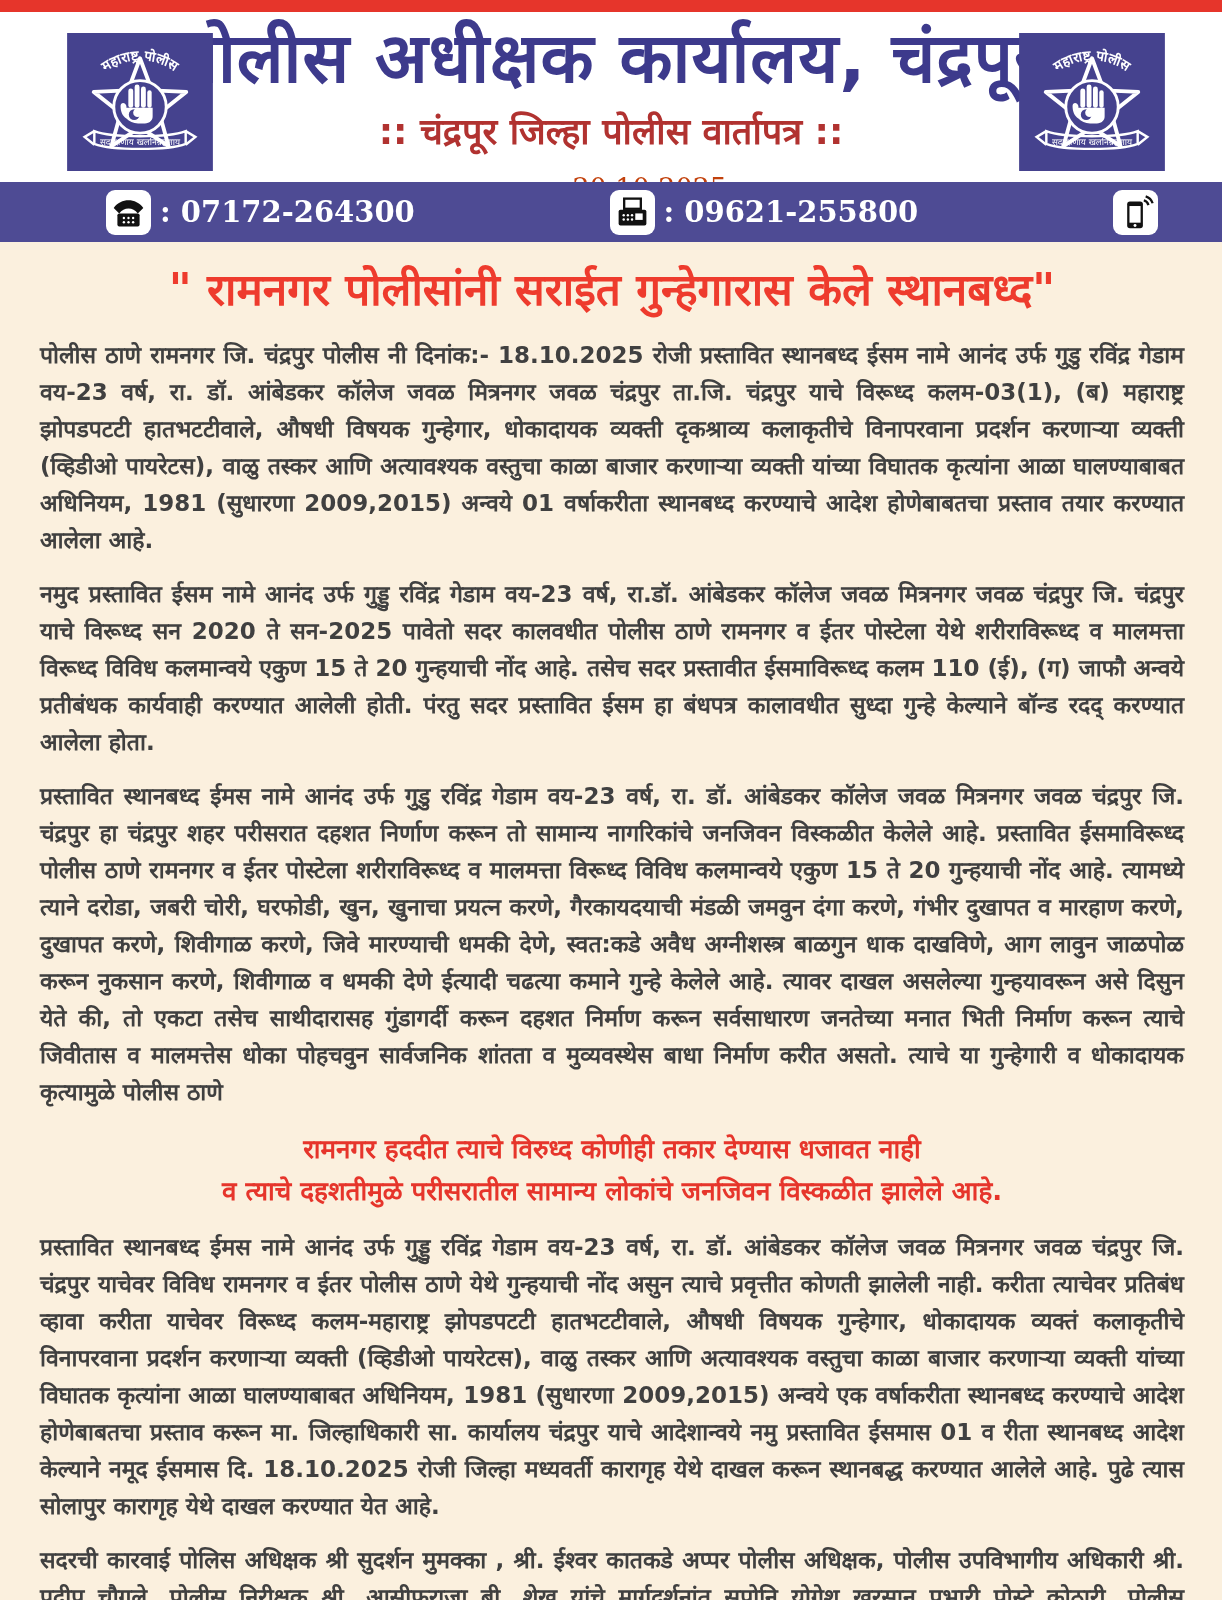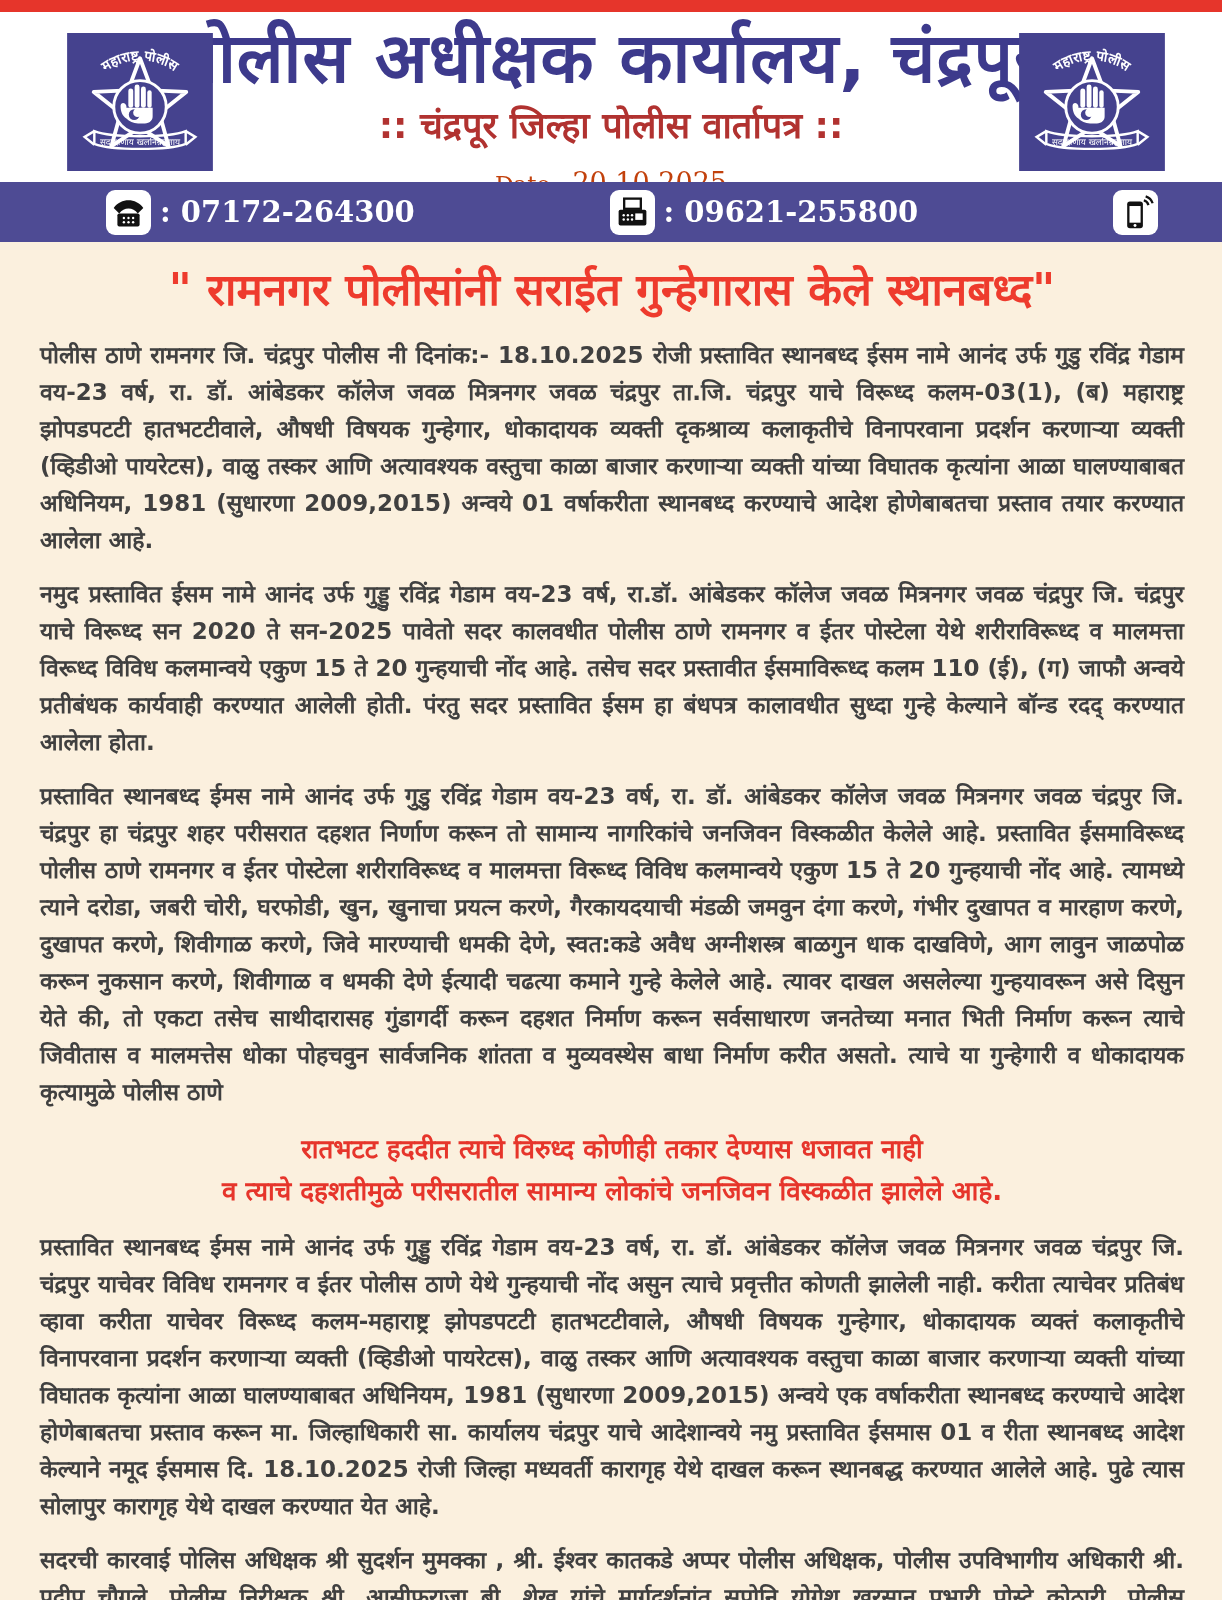--- a/index.html
+++ b/index.html
@@ -11,21 +11,21 @@
   .top-strip { height:12px; background:#e6352b; }
 
   .header { position:relative; height:170px; background:#fff; text-align:center; overflow:hidden; }
   .logo { position:absolute; top:21px; width:148px; height:138px; }
   .logo.left { left:66px; }
   .logo.right { right:56px; }
   .title {
     padding-top:10px; font-size:69px; font-weight:bold; color:#3d3a8c;
     letter-spacing:1px; line-height:1.05;
   }
-  .subtitle { margin-top:6px; font-size:36px; font-weight:bold; color:#b13230; }
+  .subtitle { margin-top:12px; font-size:36px; font-weight:bold; color:#b13230; }
   .dateline { margin-top:18px; font-family:"DejaVu Serif", serif; color:#c2410c; font-size:23px; }
   .dateline .date-value { font-size:27px; }
 
   .contact-bar {
     height:60px; background:#4e4b94; display:flex; align-items:center;
     justify-content:space-between; padding:0 64px 0 72px;
     color:#ffffff; font-family:"DejaVu Serif", serif; font-size:29px; font-weight:bold;
   }
   .contact-item { display:flex; align-items:center; gap:9px;padding-left:34px; }
   .contact-icon {
@@ -159,19 +159,19 @@
 </div>
 
 <div class="article">
   <div class="headline">" रामनगर पोलीसांनी सराईत गुन्हेगारास केले स्थानबध्द"</div>
 
   <p class="para">पोलीस ठाणे रामनगर जि. चंद्रपुर पोलीस नी दिनांक:- 18.10.2025 रोजी प्रस्तावित स्थानबध्द ईसम नामे आनंद उर्फ गुडु रविंद्र गेडाम वय-23 वर्ष, रा. डॉ. आंबेडकर कॉलेज जवळ मित्रनगर जवळ चंद्रपुर ता.जि. चंद्रपुर याचे विरूध्द कलम-03(1), (ब) महाराष्ट्र झोपडपटटी हातभटटीवाले, औषधी विषयक गुन्हेगार, धोकादायक व्यक्ती दृकश्राव्य कलाकृतीचे विनापरवाना प्रदर्शन करणाऱ्या व्यक्ती (व्हिडीओ पायरेटस), वाळु तस्कर आणि अत्यावश्यक वस्तुचा काळा बाजार करणाऱ्या व्यक्ती यांच्या विघातक कृत्यांना आळा घालण्याबाबत अधिनियम, 1981 (सुधारणा 2009,2015) अन्वये 01 वर्षाकरीता स्थानबध्द करण्याचे आदेश होणेबाबतचा प्रस्ताव तयार करण्यात आलेला आहे.</p>
   <p class="para">नमुद प्रस्तावित ईसम नामे आनंद उर्फ गुड्डु रविंद्र गेडाम वय-23 वर्ष, रा.डॉ. आंबेडकर कॉलेज जवळ मित्रनगर जवळ चंद्रपुर जि. चंद्रपुर याचे विरूध्द सन 2020 ते सन-2025 पावेतो सदर कालवधीत पोलीस ठाणे रामनगर व ईतर पोस्टेला येथे शरीराविरूध्द व मालमत्ता विरूध्द विविध कलमान्वये एकुण 15 ते 20 गुन्हयाची नोंद आहे. तसेच सदर प्रस्तावीत ईसमाविरूध्द कलम 110 (ई), (ग) जाफौ अन्वये प्रतीबंधक कार्यवाही करण्यात आलेली होती. पंरतु सदर प्रस्तावित ईसम हा बंधपत्र कालावधीत सुध्दा गुन्हे केल्याने बॉन्ड रदद् करण्यात आलेला होता.</p>
   <p class="para">प्रस्तावित स्थानबध्द ईमस नामे आनंद उर्फ गुडु रविंद्र गेडाम वय-23 वर्ष, रा. डॉ. आंबेडकर कॉलेज जवळ मित्रनगर जवळ चंद्रपुर जि. चंद्रपुर हा चंद्रपुर शहर परीसरात दहशत निर्णाण करून तो सामान्य नागरिकांचे जनजिवन विस्कळीत केलेले आहे. प्रस्तावित ईसमाविरूध्द पोलीस ठाणे रामनगर व ईतर पोस्टेला शरीराविरूध्द व मालमत्ता विरूध्द विविध कलमान्वये एकुण 15 ते 20 गुन्हयाची नोंद आहे. त्यामध्ये त्याने दरोडा, जबरी चोरी, घरफोडी, खुन, खुनाचा प्रयत्न करणे, गैरकायदयाची मंडळी जमवुन दंगा करणे, गंभीर दुखापत व मारहाण करणे, दुखापत करणे, शिवीगाळ करणे, जिवे मारण्याची धमकी देणे, स्वत:कडे अवैध अग्नीशस्त्र बाळगुन धाक दाखविणे, आग लावुन जाळपोळ करून नुकसान करणे, शिवीगाळ व धमकी देणे ईत्यादी चढत्या कमाने गुन्हे केलेले आहे. त्यावर दाखल असलेल्या गुन्हयावरून असे दिसुन येते की, तो एकटा तसेच साथीदारासह गुंडागर्दी करून दहशत निर्माण करून सर्वसाधारण जनतेच्या मनात भिती निर्माण करून त्याचे जिवीतास व मालमत्तेस धोका पोहचवुन सार्वजनिक शांतता व मुव्यवस्थेस बाधा निर्माण करीत असतो. त्याचे या गुन्हेगारी व धोकादायक कृत्यामुळे पोलीस ठाणे</p>
 
   <div class="highlight">
-    <div>रातभटट हददीत त्याचे विरुध्द कोणीही तकार देण्यास धजावत नाही</div>
+    <div>रामनगर हददीत त्याचे विरुध्द कोणीही तकार देण्यास धजावत नाही</div>
     <div>व त्याचे दहशतीमुळे परीसरातील सामान्य लोकांचे जनजिवन विस्कळीत झालेले आहे.</div>
   </div>
 
   <p class="para">प्रस्तावित स्थानबध्द ईमस नामे आनंद उर्फ गुड्डु रविंद्र गेडाम वय-23 वर्ष, रा. डॉ. आंबेडकर कॉलेज जवळ मित्रनगर जवळ चंद्रपुर जि. चंद्रपुर याचेवर विविध रामनगर व ईतर पोलीस ठाणे येथे गुन्हयाची नोंद असुन त्याचे प्रवृत्तीत कोणती झालेली नाही. करीता त्याचेवर प्रतिबंध व्हावा करीता याचेवर विरूध्द कलम-महाराष्ट्र झोपडपटटी हातभटटीवाले, औषधी विषयक गुन्हेगार, धोकादायक व्यक्तं कलाकृतीचे विनापरवाना प्रदर्शन करणाऱ्या व्यक्ती (व्हिडीओ पायरेटस), वाळु तस्कर आणि अत्यावश्यक वस्तुचा काळा बाजार करणाऱ्या व्यक्ती यांच्या विघातक कृत्यांना आळा घालण्याबाबत अधिनियम, 1981 (सुधारणा 2009,2015) अन्वये एक वर्षाकरीता स्थानबध्द करण्याचे आदेश होणेबाबतचा प्रस्ताव करून मा. जिल्हाधिकारी सा. कार्यालय चंद्रपुर याचे आदेशान्वये नमु प्रस्तावित ईसमास 01 व रीता स्थानबध्द आदेश केल्याने नमूद ईसमास दि. 18.10.2025 रोजी जिल्हा मध्यवर्ती कारागृह येथे दाखल करून स्थानबद्ध करण्यात आलेले आहे. पुढे त्यास सोलापुर कारागृह येथे दाखल करण्यात येत आहे.</p>
   <p class="para">सदरची कारवाई पोलिस अधिक्षक श्री सुदर्शन मुमक्का , श्री. ईश्वर कातकडे अप्पर पोलीस अधिक्षक, पोलीस उपविभागीय अधिकारी श्री. प्रदीप चौगुले, पोलीस निरीक्षक श्री. आसीफराजा बी. शेख यांचे मार्गदर्शनांत सपोनि योगेश खरसान प्रभारी पोस्टे कोठारी, पोलीस उपनिरीक्षक. सुरेंद्र उपरे, सोबत पोहवा संजु देशवाले, पोहवा अरूण खारकर, पोअं परवेज शेख, पोअं अनिल जमकातन, पोअं. राजु चिताडे, मपोहवा मनीषा मोरे, मपोशि ब्ल्युटी सारखरे, व स्थानीक पोस्टे रामनगर येथील गुन्हे अन्वेशन पथकातील अधि. व अमलदार यानी केलेली आहे.</p>
 </div>
 
 </body></html>

